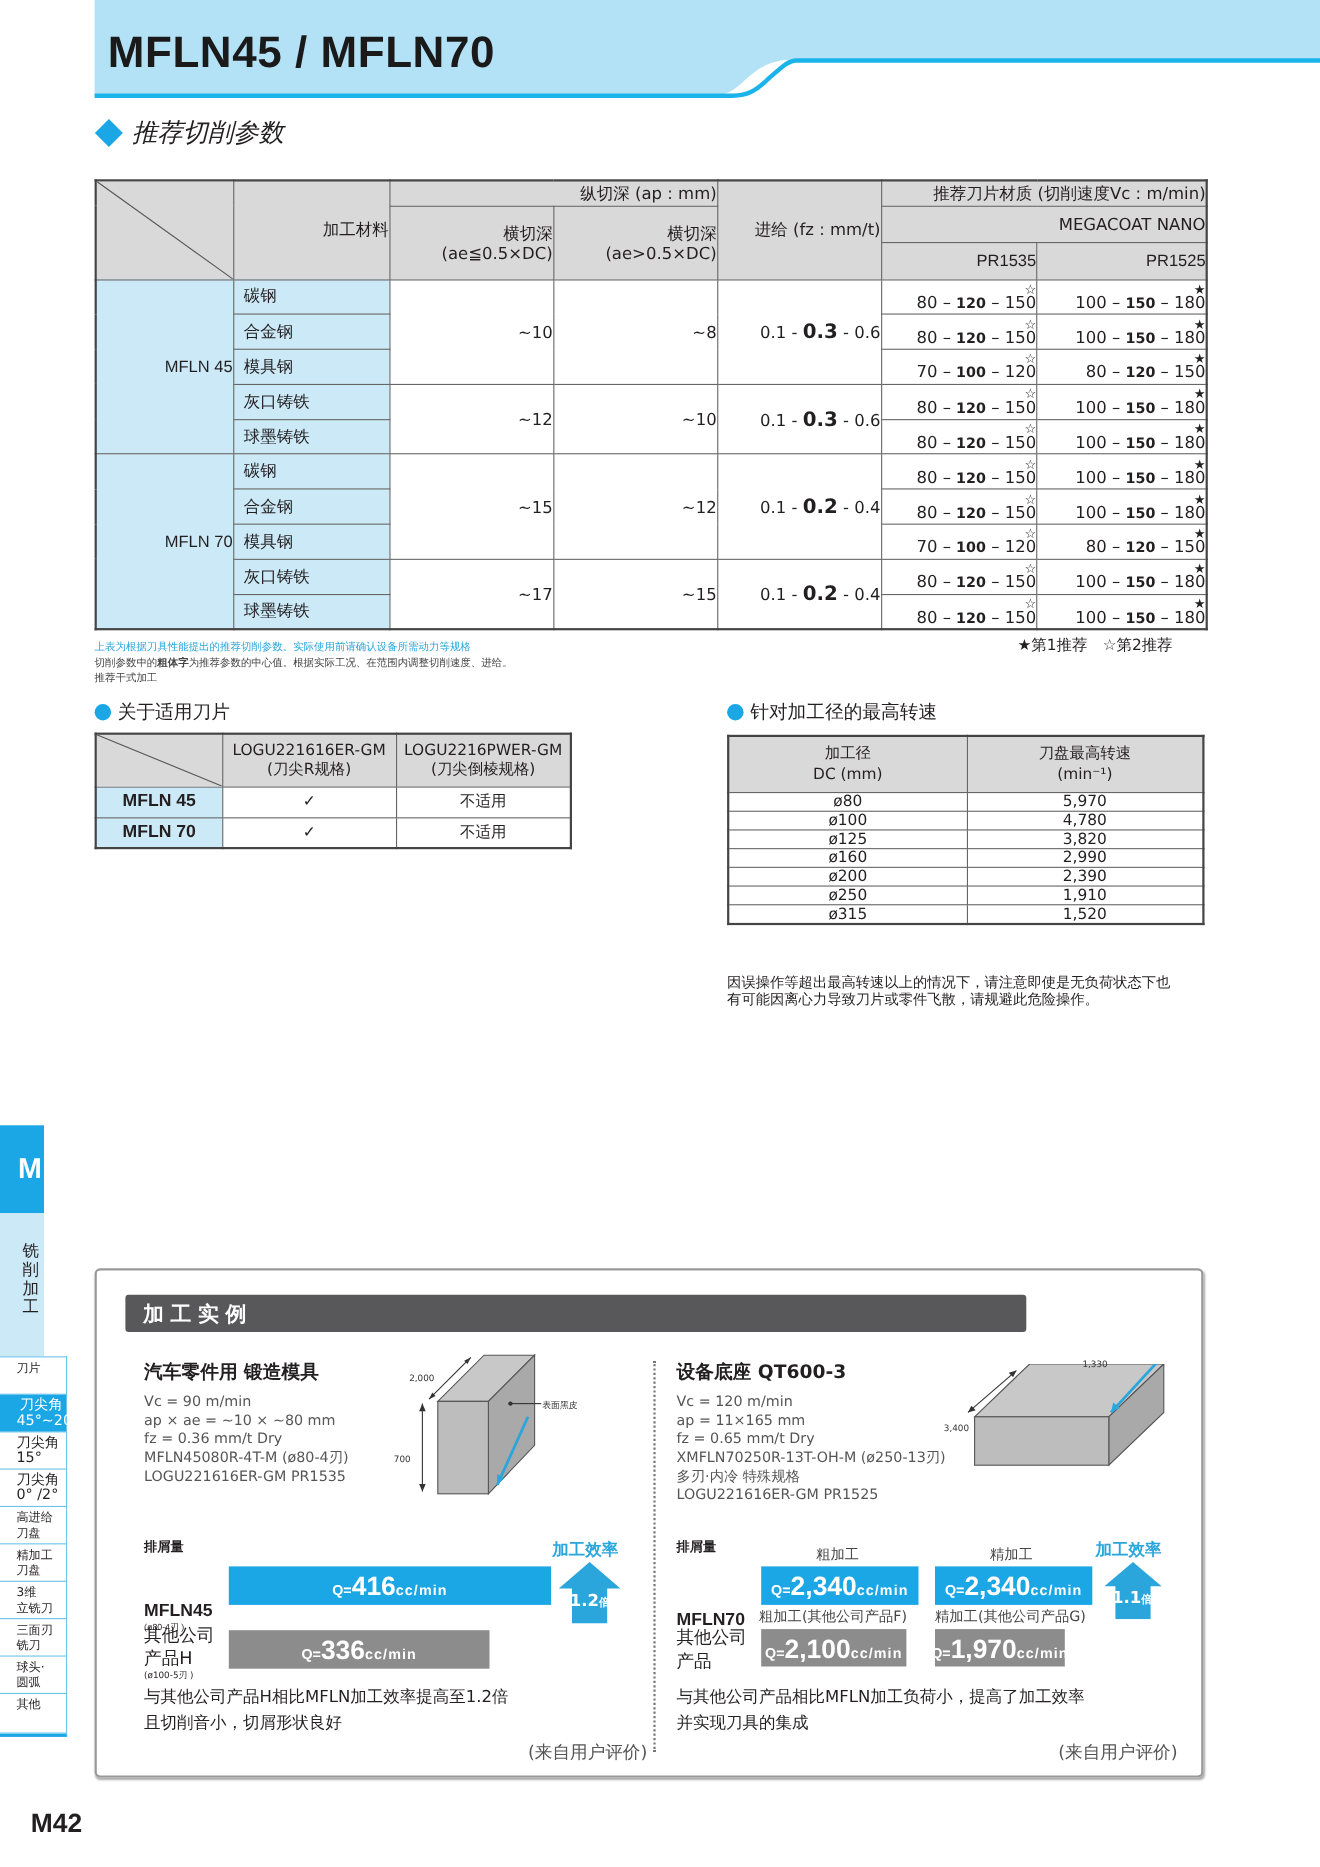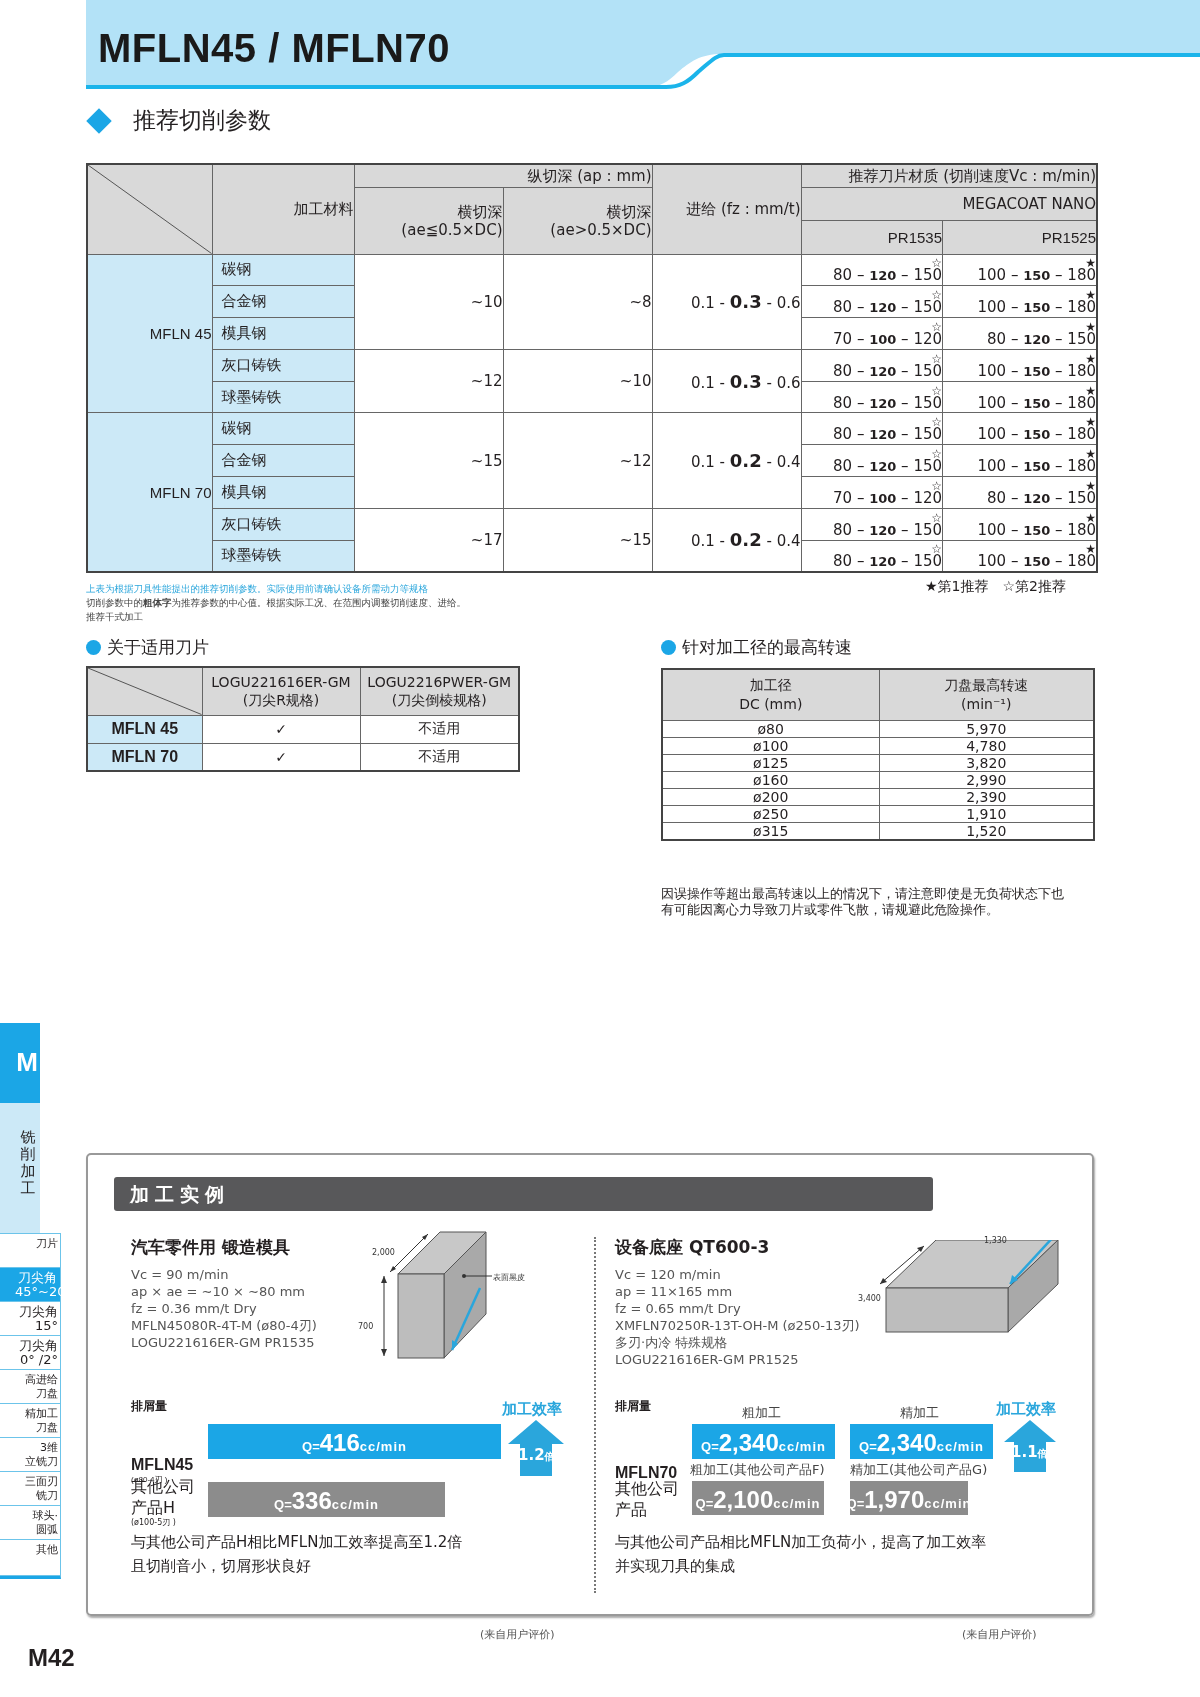--- a/index.html
+++ b/index.html
@@ -2,21 +2,21 @@
 <html><head>
 <meta charset="utf-8">
 <style>
   * { box-sizing: border-box; margin: 0; padding: 0; }
   body { width: 1200px; height: 1697px; background: #fff; position: relative; font-family: "DejaVu Sans", "Liberation Sans", sans-serif; color: #231f20; overflow: hidden; }
   .abs { position: absolute; }
 
   
   .hdr-svg { position: absolute; left: 0; top: 0; }
   .hdr-title { position: absolute; left: 98px; top: 26px; font-family: "Liberation Sans", sans-serif; font-weight: bold; font-size: 40px; letter-spacing: 0.5px; color: #1a1a1a; }
-  .sec-title { position: absolute; left: 86px; top: 105px; font-size: 23px; display: flex; align-items: center; gap: 19px; }
+  .sec-title { position: absolute; left: 86px; top: 105px; font-size: 23px; display: flex; align-items: center; gap: 6px; font-style: italic; }
   .diamond { width: 18px; height: 18px; background: #1ba6e6; transform: rotate(45deg); margin: 0 6px 0 4px; }
 
   
   table { border-collapse: collapse; }
   .main-tbl { position: absolute; left: 86px; top: 163px; width: 1012px; border: 2.5px solid #444; }
   .main-tbl td, .main-tbl th { border: 1px solid #666; font-weight: normal; text-align: right; vertical-align: middle; font-size: 15px; }
   .main-tbl th { background: #d9d9d9; }
   .hd-small { font-size: 16px; line-height: 18px; }
   .grade { font-weight: bold; font-size: 21px; font-family: "Liberation Sans", sans-serif; }
   .series { background: #cce9f7; font-weight: bold; font-size: 19px; font-family: "Liberation Sans", sans-serif; }
@@ -47,21 +47,21 @@
   .spd-tbl { position: absolute; left: 661px; top: 668px; width: 434px; border: 2px solid #444; }
   .spd-tbl td { border: 1px solid #666; text-align: center; font-size: 14px; height: 14px; }
   .spd-tbl .hd { background: #d9d9d9; height: 51px; line-height: 19px; }
   .warn { position: absolute; left: 661px; top: 886px; font-size: 13px; line-height: 16px; }
 
   
   .side-m { position: absolute; left: 0; top: 1023px; width: 40px; height: 80px; background: #1ba6e6; color: #fff; font-weight: bold; font-family: "Liberation Sans", sans-serif; font-size: 26px; text-align: right; padding: 24px 2px 0 0; }
   .side-mill { position: absolute; left: 0; top: 1103px; width: 40px; height: 130px; background: #cce9f7; font-size: 15px; line-height: 17px; text-align: center; padding: 26px 0 0 16px; writing-mode: horizontal-tb; }
   .side-mill span { display: block; }
   .side-nav { position: absolute; left: 0; top: 1233px; width: 61px; border: 1px solid #6cc4ea; border-left: none; border-bottom: 3px solid #1ba6e6; }
-  .side-nav div { border-bottom: 1px solid #6cc4ea; font-size: 11px; line-height: 14px; padding: 3px 2px 3px 15px; text-align: right; }
+  .side-nav div { border-bottom: 1px solid #6cc4ea; font-size: 11px; line-height: 14px; padding: 3px 2px 3px 15px; text-align: left; }
   .side-nav div.active { background: #1ba6e6; color: #fff; text-align: right; padding-right: 3px; }
   .side-nav div.big { font-size: 13px; }
   .page-no { position: absolute; left: 28px; top: 1644px; font-weight: bold; font-family: "Liberation Sans", sans-serif; font-size: 24px; }
 
   
   .ex-box { position: absolute; left: 86px; top: 1153px; width: 1008px; height: 463px; border: 2px solid #999; border-radius: 5px; box-shadow: 1px 2px 2px #aaa; }
   .ex-bar { position: absolute; left: 114px; top: 1177px; width: 819px; height: 34px; background: #58585a; border-radius: 3px; color: #fff; font-weight: bold; font-size: 19px; padding: 5px 16px; letter-spacing: 6px; }
   .divider { position: absolute; left: 594px; top: 1237px; height: 356px; border-left: 2px dotted #777; }
   .case-title { position: absolute; font-weight: bold; font-size: 17px; }
   .cond { position: absolute; font-size: 13px; line-height: 17px; color: #555; }
@@ -73,21 +73,21 @@
   .bar { position: absolute; color: #fff; font-weight: bold; display: flex; align-items: baseline; justify-content: center; font-family: "Liberation Sans", sans-serif; }
   .bar .q { font-size: 13px; }
   .bar .v { font-size: 24px; }
   .bar .u { font-size: 13px; letter-spacing: 1px; }
   .bar.blue { background: #1ba6e6; }
   .bar.gray { background: #8c8c8c; }
   .bar-cap { position: absolute; font-size: 13px; color: #444; }
   .eff-lbl { position: absolute; color: #2aa6dc; font-weight: bold; font-size: 15px; }
   .eff-arrow { position: absolute; }
   .summary { position: absolute; font-size: 15px; line-height: 24px; }
-  .src { position: absolute; font-size: 11px; color: #555; margin-top: 44px; }
+  .src { position: absolute; font-size: 16px; color: #555; }
   .tiny { position: absolute; font-size: 8px; color: #333; }
 </style>
 </head>
 <body>
 
 <svg class="hdr-svg" width="1200" height="100" viewBox="0 0 1200 100">
   <path d="M86 0 H1200 V54 H722 C700 54 690 62 678 72 C668 82 660 87 646 87 H86 Z" fill="#b3e2f7"></path>
   <path d="M86 87 H666 C680 87 688 82 698 72 C710 62 716 55 724 55 H1200" stroke="#1bb4ea" stroke-width="4" fill="none"></path>
 </svg>
 <div class="hdr-title">MFLN45 / MFLN70</div>

